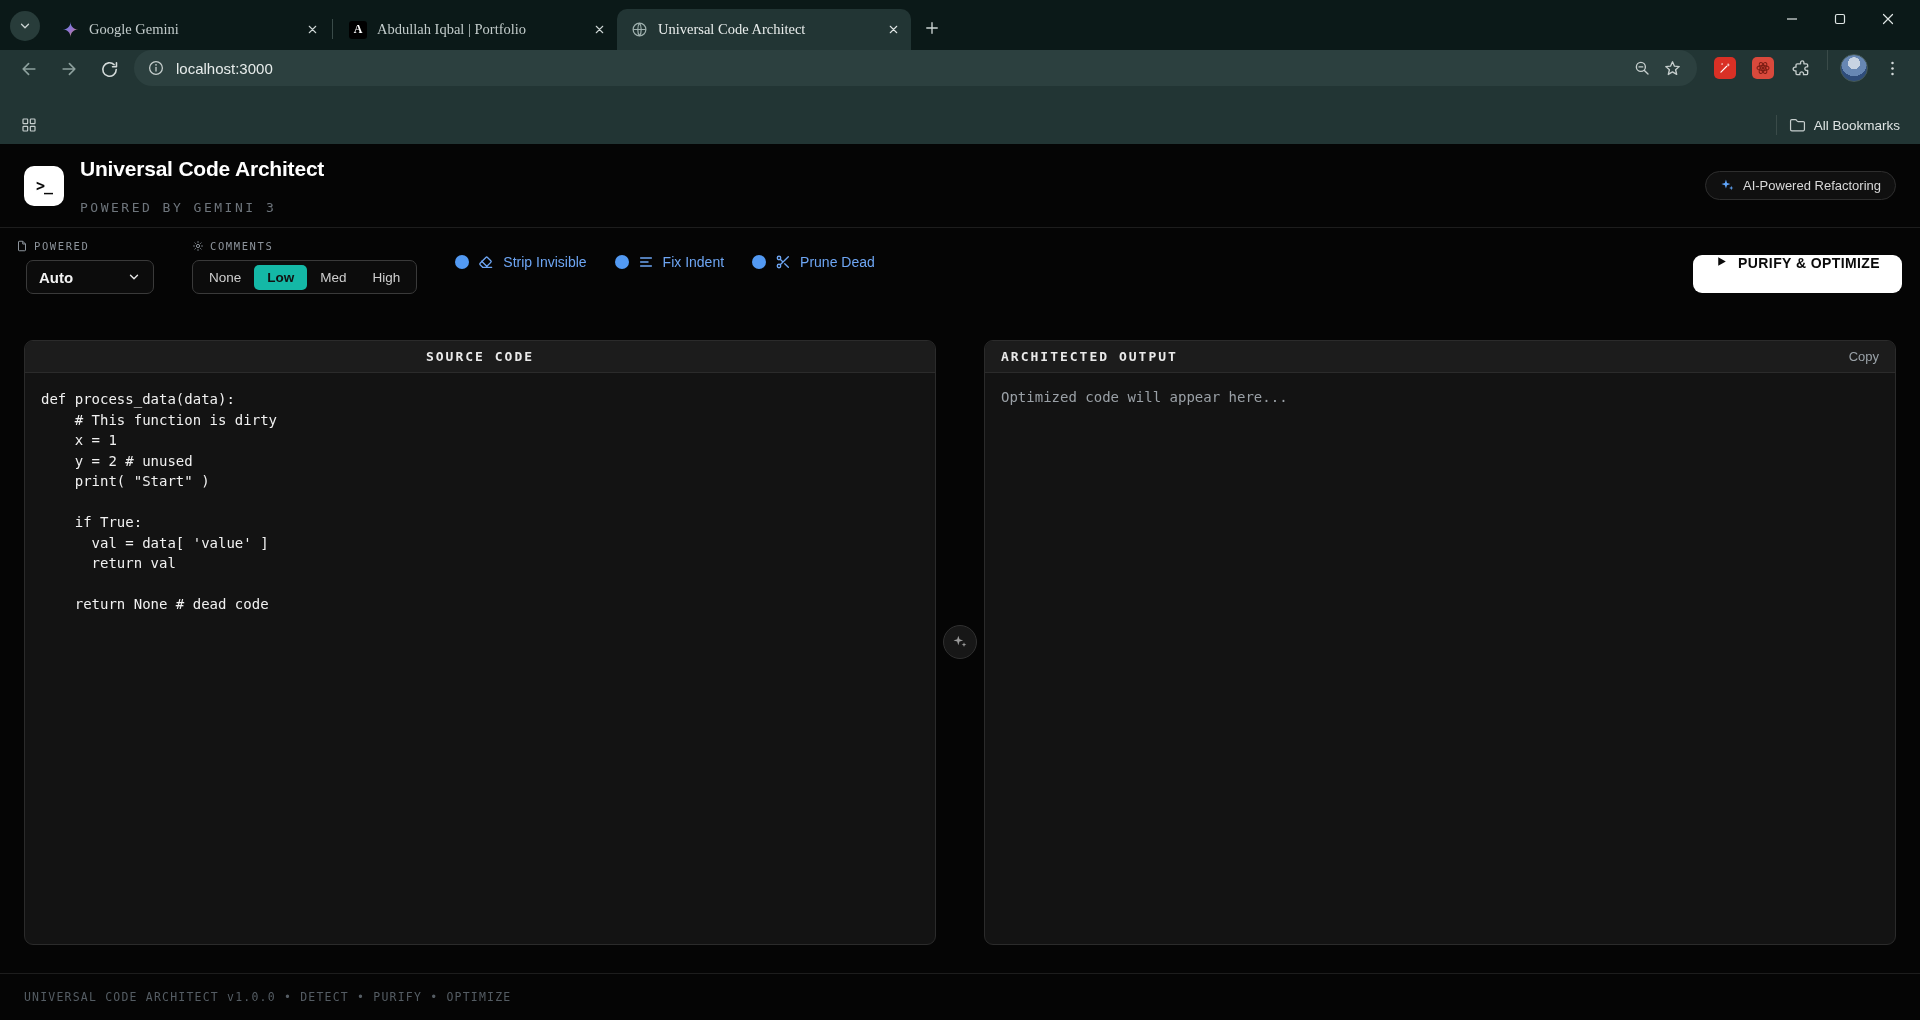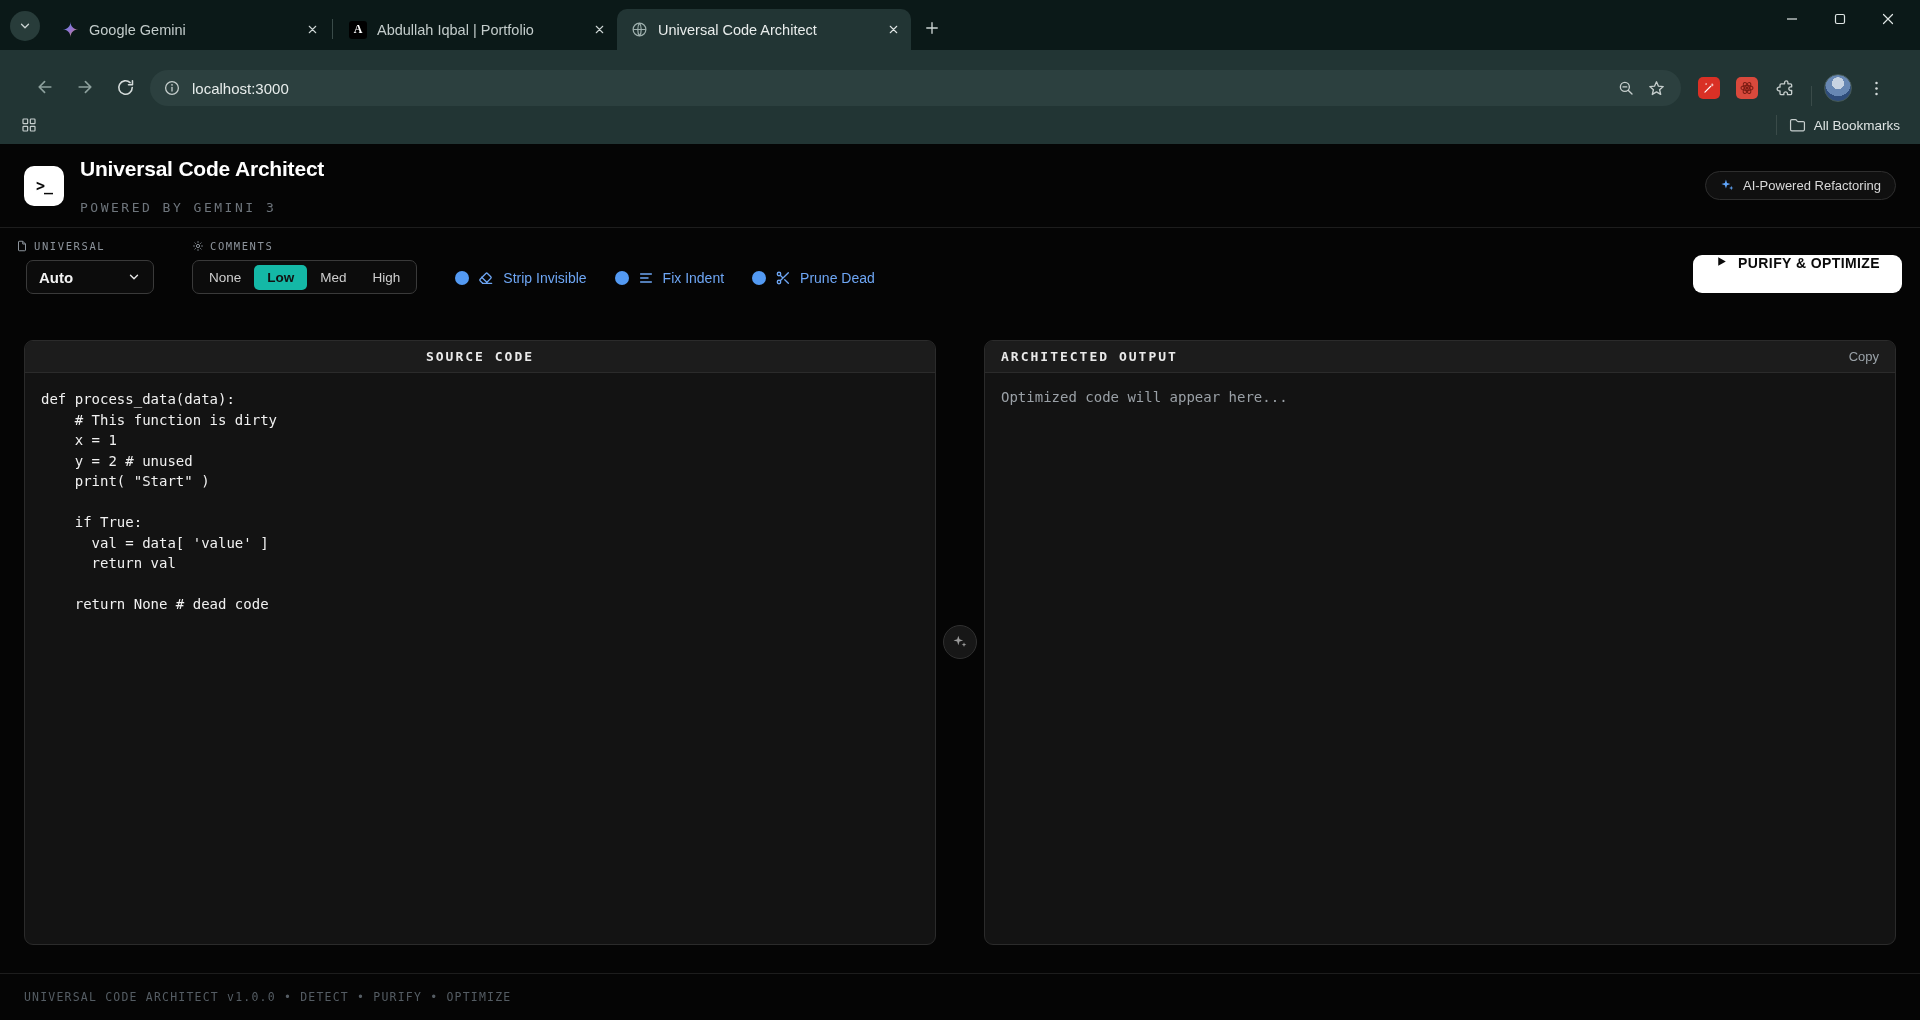--- a/index.html
+++ b/index.html
@@ -4,29 +4,29 @@
 <style>
   * { margin:0; padding:0; box-sizing:border-box; }
   html,body { width:1920px; height:1020px; background:#000; font-family:"Liberation Sans", sans-serif; overflow:hidden; }
   .screen { width:1920px; height:1020px; display:flex; flex-direction:column; }
 
   
   .tabstrip { height:50px; background:#0b1918; display:flex; align-items:flex-end; padding:0 8px 0 8px; flex-shrink:0; }
   .tab-search { width:30px; height:30px; border-radius:50%; background:#283c3a; display:flex; align-items:center; justify-content:center; margin:0 8px 9px 2px; cursor:pointer; }
   .tab { width:282px; height:41px; display:flex; align-items:center; gap:10px; padding:0 8px 0 14px; border-radius:10px 10px 0 0; color:#c3cccb; font-size:14.5px; cursor:pointer; }
   .tab.active { width:294px; background:#223534; color:#e9edec; }
-  .tab-title { white-space:nowrap; overflow:hidden; text-overflow:ellipsis; flex:1; }
+  .tab-title { white-space:nowrap; overflow:hidden; text-overflow:ellipsis; flex:1;font-family:Liberation Serif, serif; }
   .tab-close { width:20px; height:20px; border-radius:50%; display:flex; align-items:center; justify-content:center; flex-shrink:0; cursor:pointer; }
   .tab-sep { width:1px; height:20px; background:#3a4b49; margin:0 2px 11px 2px; }
   .favA { width:18px; height:18px; background:#000; border-radius:3px; color:#fff; font-family:"Liberation Serif", serif; font-weight:700; font-size:12px; display:flex; align-items:center; justify-content:center; flex-shrink:0; }
   .newtab { width:30px; height:30px; display:flex; align-items:center; justify-content:center; margin:0 0 7px 6px; cursor:pointer; border-radius:50%; }
   .win-controls { margin-left:auto; display:flex; align-self:flex-start; }
   .win-btn { width:48px; height:38px; display:flex; align-items:center; justify-content:center; cursor:pointer; }
 
-  .toolbar { height:56px; background:#223534; display:flex; align-items:flex-end; padding:0 26px; gap:2px; flex-shrink:0; }
+  .toolbar { height:56px; background:#223534; display:flex; align-items:flex-start; padding:0 10px; gap:2px; flex-shrink:0; }
   .nav-btn { width:38px; height:38px; border-radius:50%; display:flex; align-items:center; justify-content:center; cursor:pointer; flex-shrink:0; }
   .omnibox { flex:1; height:36px; background:#2c403f; border-radius:18px; display:flex; align-items:center; padding:0 10px 0 8px; margin:0 8px 0 4px; cursor:text; }
   .omni-info { width:28px; height:28px; display:flex; align-items:center; justify-content:center; flex-shrink:0; }
   .url { color:#e7eceb; font-size:15px; margin-left:6px; }
   .omni-spacer { flex:1; }
   .omni-btn { width:30px; height:30px; display:flex; align-items:center; justify-content:center; cursor:pointer; flex-shrink:0; }
   .ext-btn { width:36px; height:36px; display:flex; align-items:center; justify-content:center; cursor:pointer; flex-shrink:0; }
   .ext-chip { width:22px; height:22px; border-radius:5px; display:flex; align-items:center; justify-content:center; }
   .ext-chip.wand { background:#d93025; }
   .ext-chip.atom { background:#d9493c; color:#7c1d14; font-size:15px; font-weight:700; }
@@ -49,21 +49,21 @@
   .badge { display:flex; align-items:center; gap:8px; border:1px solid #2e2e2e; background:#101010; border-radius:999px; padding:6px 14px; font-size:13px; color:#d9d9d9; }
 
   .controls { display:flex; align-items:flex-end; padding:12px 18px 16px 16px; gap:38px; flex-shrink:0; }
   .ctrl-group { display:flex; flex-direction:column; gap:8px; }
   .ctrl-label { display:flex; align-items:center; gap:6px; font-family:"DejaVu Sans Mono", monospace; font-size:10.5px; letter-spacing:1.6px; color:#8d949c; }
   .select { width:128px; height:34px; background:#0c0c0c; border:1px solid #3a3a3a; border-radius:7px; display:flex; align-items:center; padding:0 12px; cursor:pointer;margin-left:10px; }
   .select-value { font-size:15px; font-weight:600; color:#f2f2f2; flex:1; }
   .segmented { height:34px; background:#0c0c0c; border:1px solid #3a3a3a; border-radius:7px; display:flex; align-items:center; padding:0 3px; }
   .seg-opt { padding:5px 13px; font-size:13.5px; color:#cfcfcf; border-radius:5px; cursor:pointer; }
   .seg-opt.selected { background:#14b8a6; color:#111; font-weight:700; }
-  .toggles { display:flex; align-items:center; gap:28px; margin-bottom:8px; }
+  .toggles { display:flex; align-items:center; gap:28px; margin-bottom:24px; }
   .toggle { display:flex; align-items:center; gap:9px; cursor:pointer; color:#6ea6f4; font-size:14px; }
   .toggle-dot { width:14px; height:14px; border-radius:50%; background:#539af3; flex-shrink:0; }
   .ctrl-spacer { flex:1; }
   .purify-btn { display:flex; align-items:flex-start; gap:10px; background:#fff; color:#0a0a0a; border:none; border-radius:9px; height:38px; padding:0 22px; font-family:"Liberation Sans", sans-serif; font-size:14px; font-weight:800; letter-spacing:0.4px; cursor:pointer; margin-bottom:1px; }
 
   .main { flex:1; position:relative; display:grid; grid-template-columns:1fr 1fr; gap:48px; padding:30px 24px 28px; min-height:0; }
   .panel { background:#131313; border:1px solid #2b2b2b; border-radius:9px; display:flex; flex-direction:column; overflow:hidden; min-height:0; }
   .panel-header { background:#1c1c1c; border-bottom:1px solid #2b2b2b; padding:8px 16px; display:flex; align-items:center; flex-shrink:0;justify-content:center; }
   .panel-title { font-family:"DejaVu Sans Mono", monospace; font-size:13px; font-weight:700; letter-spacing:2px; color:#eaeaea; }
   .copy-btn { margin-left:auto; font-size:13px; color:#9aa2a8; cursor:pointer; background:none; border:none; font-family:"Liberation Sans", sans-serif; }
@@ -273,21 +273,21 @@
     </div>
 
     <div class="controls">
 
       <div class="ctrl-group">
         <div class="ctrl-label">
           <svg viewBox="0 0 24 24" width="12" height="12" fill="none" stroke="#8d949c" stroke-width="2" stroke-linejoin="round">
               <path d="M6 2.5h7.5L19 8v12a1.5 1.5 0 0 1-1.5 1.5h-11A1.5 1.5 0 0 1 5 20V4a1.5 1.5 0 0 1 1-1.5Z"></path>
               <path d="M13.5 2.5V8H19"></path>
             </svg>
-          <span>UNIVERSAL</span>
+          <span>POWERED</span>
         </div>
         <div class="select">
           <span class="select-value">Auto</span>
           <svg viewBox="0 0 24 24" width="14" height="14" fill="none" stroke="#e8e8e8" stroke-width="2.4" stroke-linecap="round" stroke-linejoin="round">
               <path d="M6 9l6 6 6-6"></path>
             </svg>
         </div>
       </div>
 
       <div class="ctrl-group">

